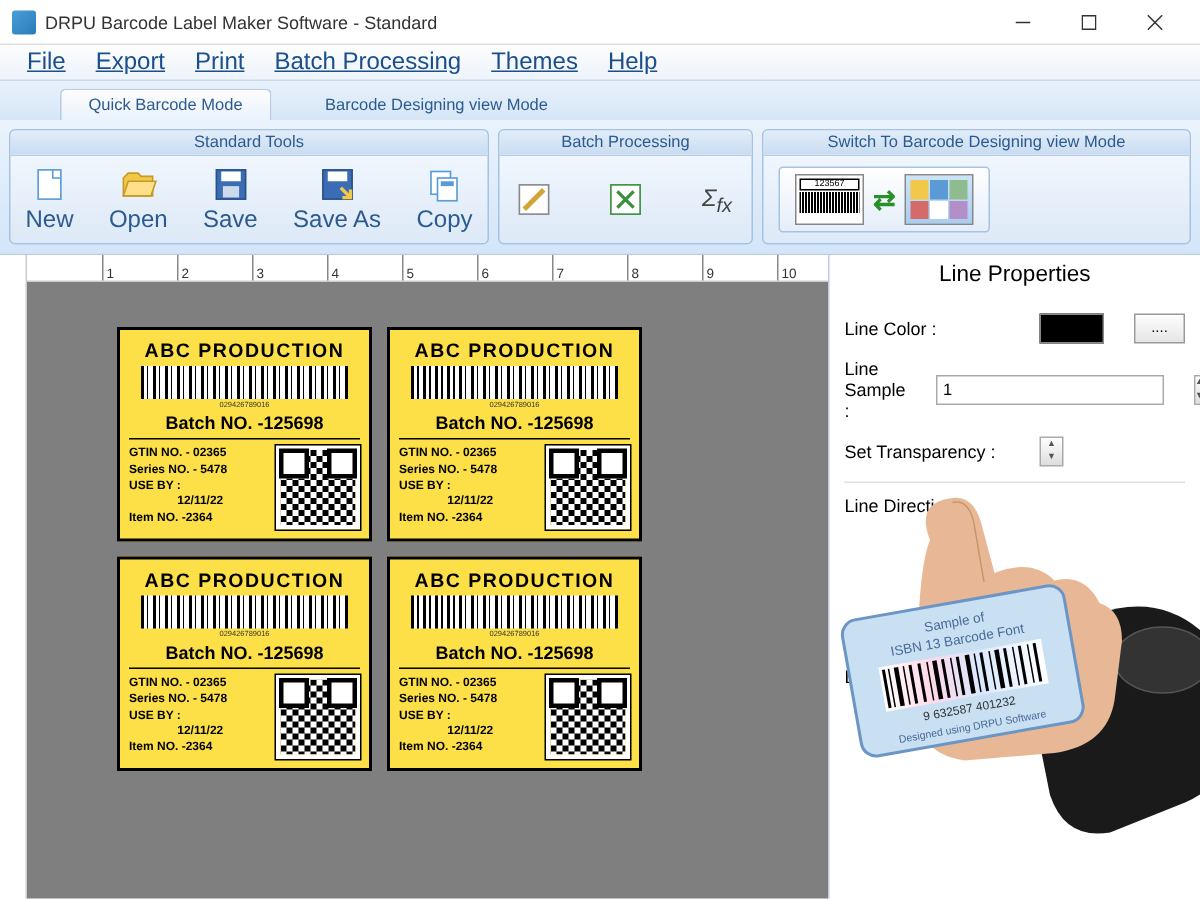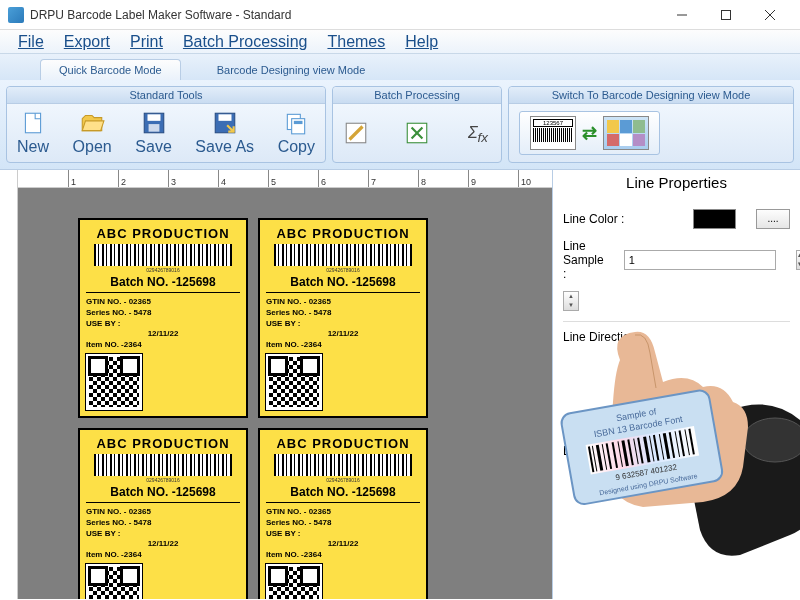--- a/index.html
+++ b/index.html
@@ -38,21 +38,21 @@
 .rulerH { height: 18px; background: #fff; border-bottom: 1px solid #ccc; position: relative; font-size: 9px; color: #555; overflow: hidden;}
 .rulerVWrap { width: 18px; background:#fff; border-right:1px solid #ccc; position:relative;}
 .canvasWrap { flex: 1; display: flex; flex-direction: column; position: relative; }
 .canvasArea { flex: 1; background: #7f7f7f; overflow: hidden; position: relative; padding: 30px 0 0 60px;}
 .labelgrid { display: grid; grid-template-columns: 170px 170px; gap: 10px; }
 .label { background: #fde047; border: 2px solid #000; padding: 6px; }
 .labelTitle { font-size: 13px; font-weight: bold; text-align: center; letter-spacing: 1px; }
 .bar1 { height: 22px; background: repeating-linear-gradient(90deg,#000 0,#000 2px,#fff 2px,#fff 4px,#000 4px,#000 5px,#fff 5px,#fff 8px); margin: 3px 8px 1px; }
 .barlabel { font-size: 5px; text-align:center; color:#333;}
 .batch { font-size: 12px; font-weight: bold; text-align: center; border-bottom: 1.5px solid #000; padding-bottom: 3px; margin: 2px 0 4px; }
-.labelBottom { display: flex; gap: 3px; flex-direction: column; }
+.labelBottom { display: flex; gap: 3px; }
 .labelInfo { font-size: 8px; line-height: 1.35; font-weight: bold; flex:1; }
 .qr { width: 56px; height: 56px; background:
   repeating-conic-gradient(#000 0 25%, #fff 0 50%) 0 0/8px 8px;
   border: 3px solid #fff; outline: 1px solid #000; position:relative;}
 .qr::before, .qr::after { content:""; position:absolute; width:14px; height:14px; border:3px solid #000; background:#fff;}
 .qr::before { top:-1px; left:-1px;}
 .qr::after { top:-1px; right:-1px;}
 
 
 .rpanel { width: 248px; background: #fff; border-left: 1px solid #b8cde5; display: flex; flex-direction: column; }
@@ -299,20 +299,21 @@
       </div>
       <div class="rrow">
         <label>Line Sample :</label>
         <input class="numin" value="1" style="">
         <div class="spinner">
             <div>▲</div>
             <div>▼</div>
           </div>
       </div>
       <div class="rrow">
+        <label>Set Transparency :</label>
         <div class="spinner">
             <div>▲</div>
             <div>▼</div>
           </div>
       </div>
       <div style="border-top:1px solid #ddd;margin:8px 0"></div>
       <div class="rrow">
         <label>Line Direction</label>
       </div>
       <div style="height:90px"></div>

